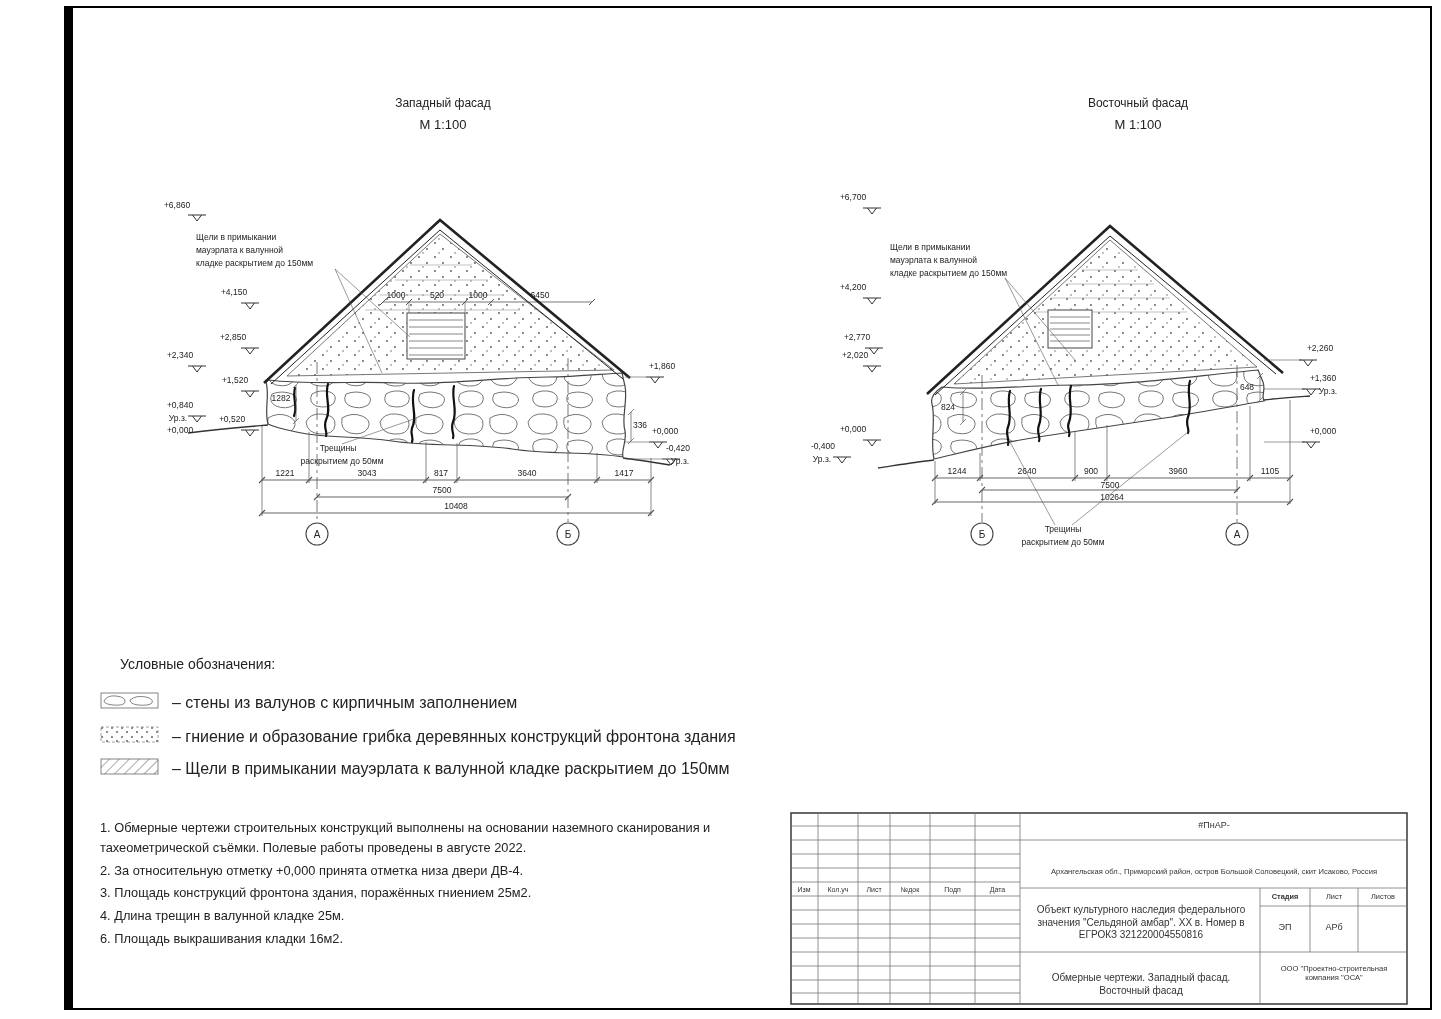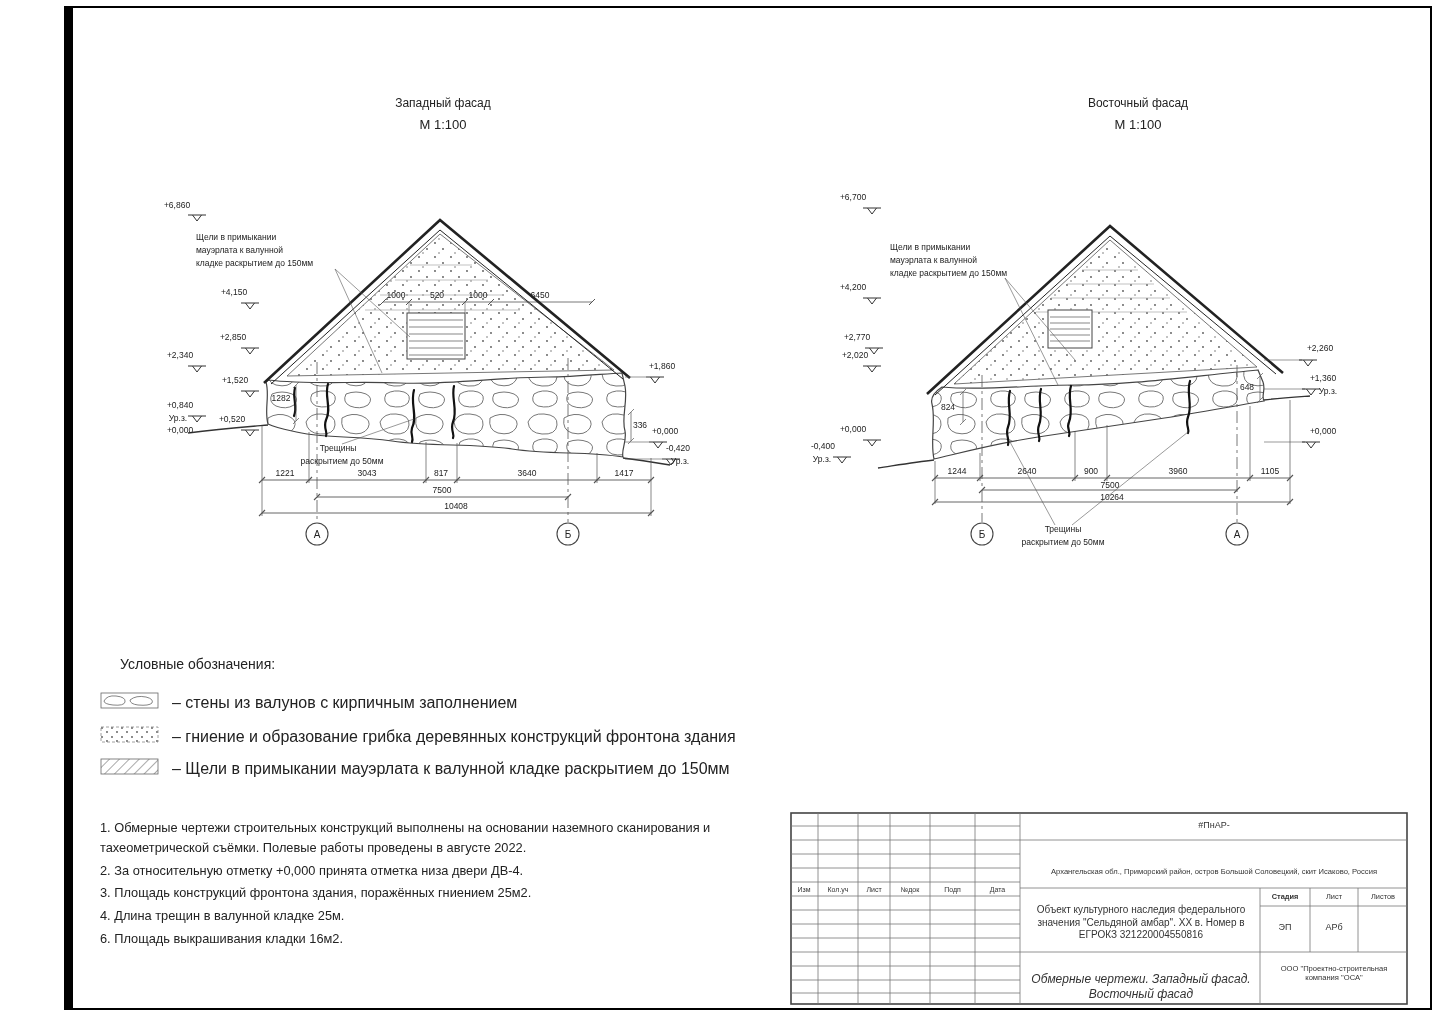--- a/index.html
+++ b/index.html
@@ -345,17 +345,17 @@
     <div class="tb-text" style="left:185px;top:74px;width:45px;text-align:center;font-size:7px;">Дата</div>
 
     <div class="tb-text" style="left:236px;top:92px;width:230px;text-align:center;font-size:10px;">Объект культурного наследия федерального значения "Сельдяной амбар". ХХ в. Номер в ЕГРОКЗ 321220004550816</div>
 
     <div class="tb-text" style="left:470px;top:80px;width:50px;text-align:center;font-size:7.4px;font-weight:bold;">Стадия</div>
     <div class="tb-text" style="left:520px;top:80px;width:48px;text-align:center;font-size:7.4px;">Лист</div>
     <div class="tb-text" style="left:568px;top:80px;width:50px;text-align:center;font-size:7.4px;">Листов</div>
     <div class="tb-text" style="left:470px;top:110px;width:50px;text-align:center;font-size:9px;">ЭП</div>
     <div class="tb-text" style="left:520px;top:110px;width:48px;text-align:center;font-size:9px;">АРб</div>
 
-    <div class="tb-text" style="left:236px;top:160px;width:230px;text-align:center;font-size:12px;font-style:italic;">Обмерные чертежи. Западный фасад. Восточный фасад</div>
+    <div class="tb-text" style="left:236px;top:160px;width:230px;text-align:center;font-size:10px;">Обмерные чертежи. Западный фасад. Восточный фасад</div>
     <div class="tb-text" style="left:474px;top:152px;width:140px;text-align:center;font-size:7.6px;">ООО  "Проектно-строительная компания "ОСА"</div>
   </div>
 
 </div>
 
 </body></html>

